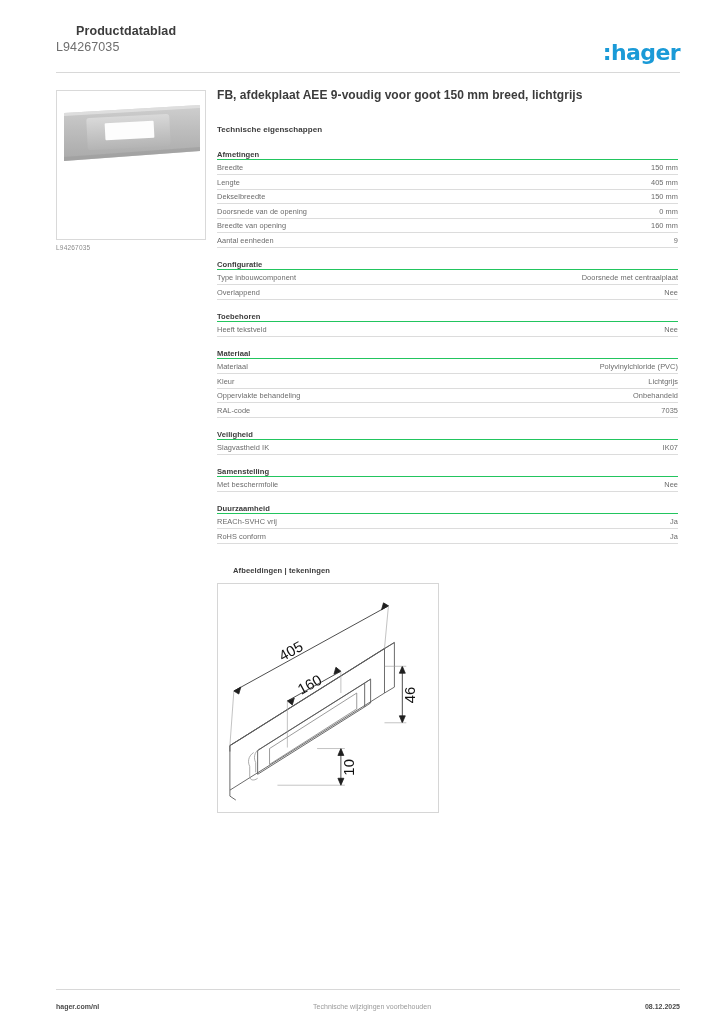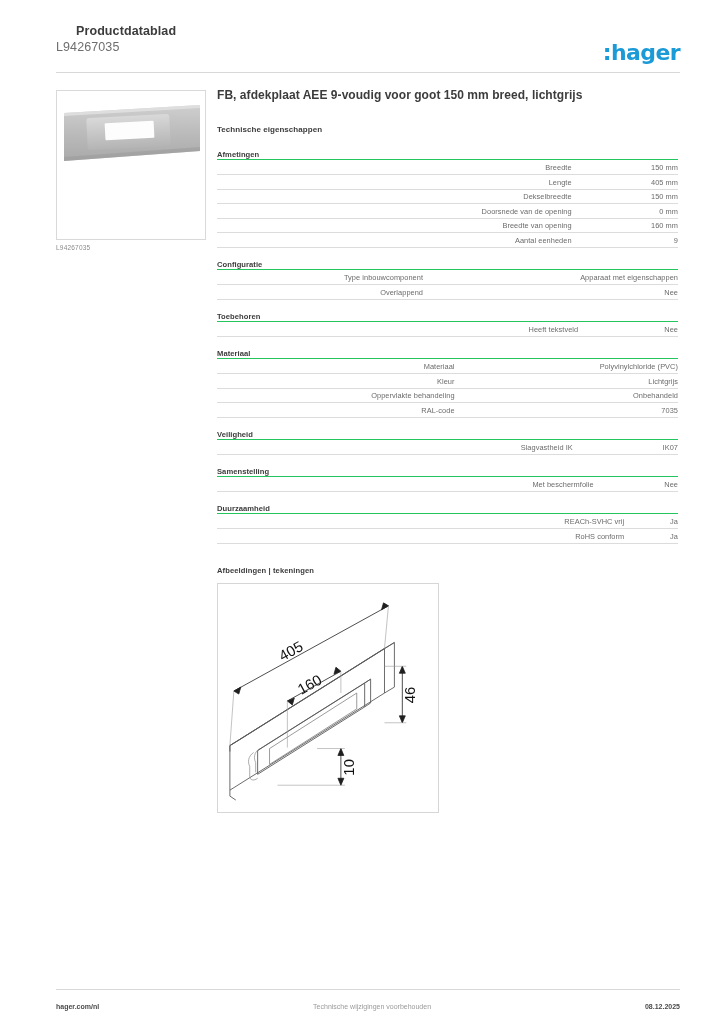--- a/index.html
+++ b/index.html
@@ -69,27 +69,27 @@
     letter-spacing: .05px;
     border-bottom: 1px solid #22c55e;
   }
   table.spec { width: 100%; border-collapse: collapse; }
   table.spec tr { height: 14.6px; }
   table.spec td {
     border-bottom: 1px solid #dcdcdc;
     font-size: 7.4px; color: #6b6b6b; padding: 0 0 2px 0;
     vertical-align: bottom; letter-spacing: .05px;
   }
-  table.spec td.k { text-align: right; }
+  table.spec td.k { text-align: left; }
   table.spec td.v { text-align: right; }
 
   
   .draw-head {
     font-size: 7.6px; font-weight: bold; color: #3c3c3c;
-    margin: 22px 0 8px 0; letter-spacing: .1px;
+    margin: 22px 0 8px 16px; letter-spacing: .1px;
   }
   .draw-box {
     width: 222px; height: 230px;
     border: 1px solid #d6d6d6; background: #fff;
     position: relative;
   }
 
   
   .footer-rule {
     position: absolute; left: 56px; bottom: 34px; width: 624px;
@@ -177,21 +177,21 @@
             </tr>
           </tbody>
         </table>
       </div>
       <div class="group">
         <div class="group-title">Configuratie</div>
         <table class="spec">
           <tbody>
             <tr>
               <td class="k">Type inbouwcomponent</td>
-              <td class="v">Apparaat met eigenschappen</td>
+              <td class="v">Doorsnede met centraalplaat</td>
             </tr>
             <tr>
               <td class="k">Overlappend</td>
               <td class="v">Nee</td>
             </tr>
           </tbody>
         </table>
       </div>
       <div class="group">
         <div class="group-title">Toebehoren</div>

